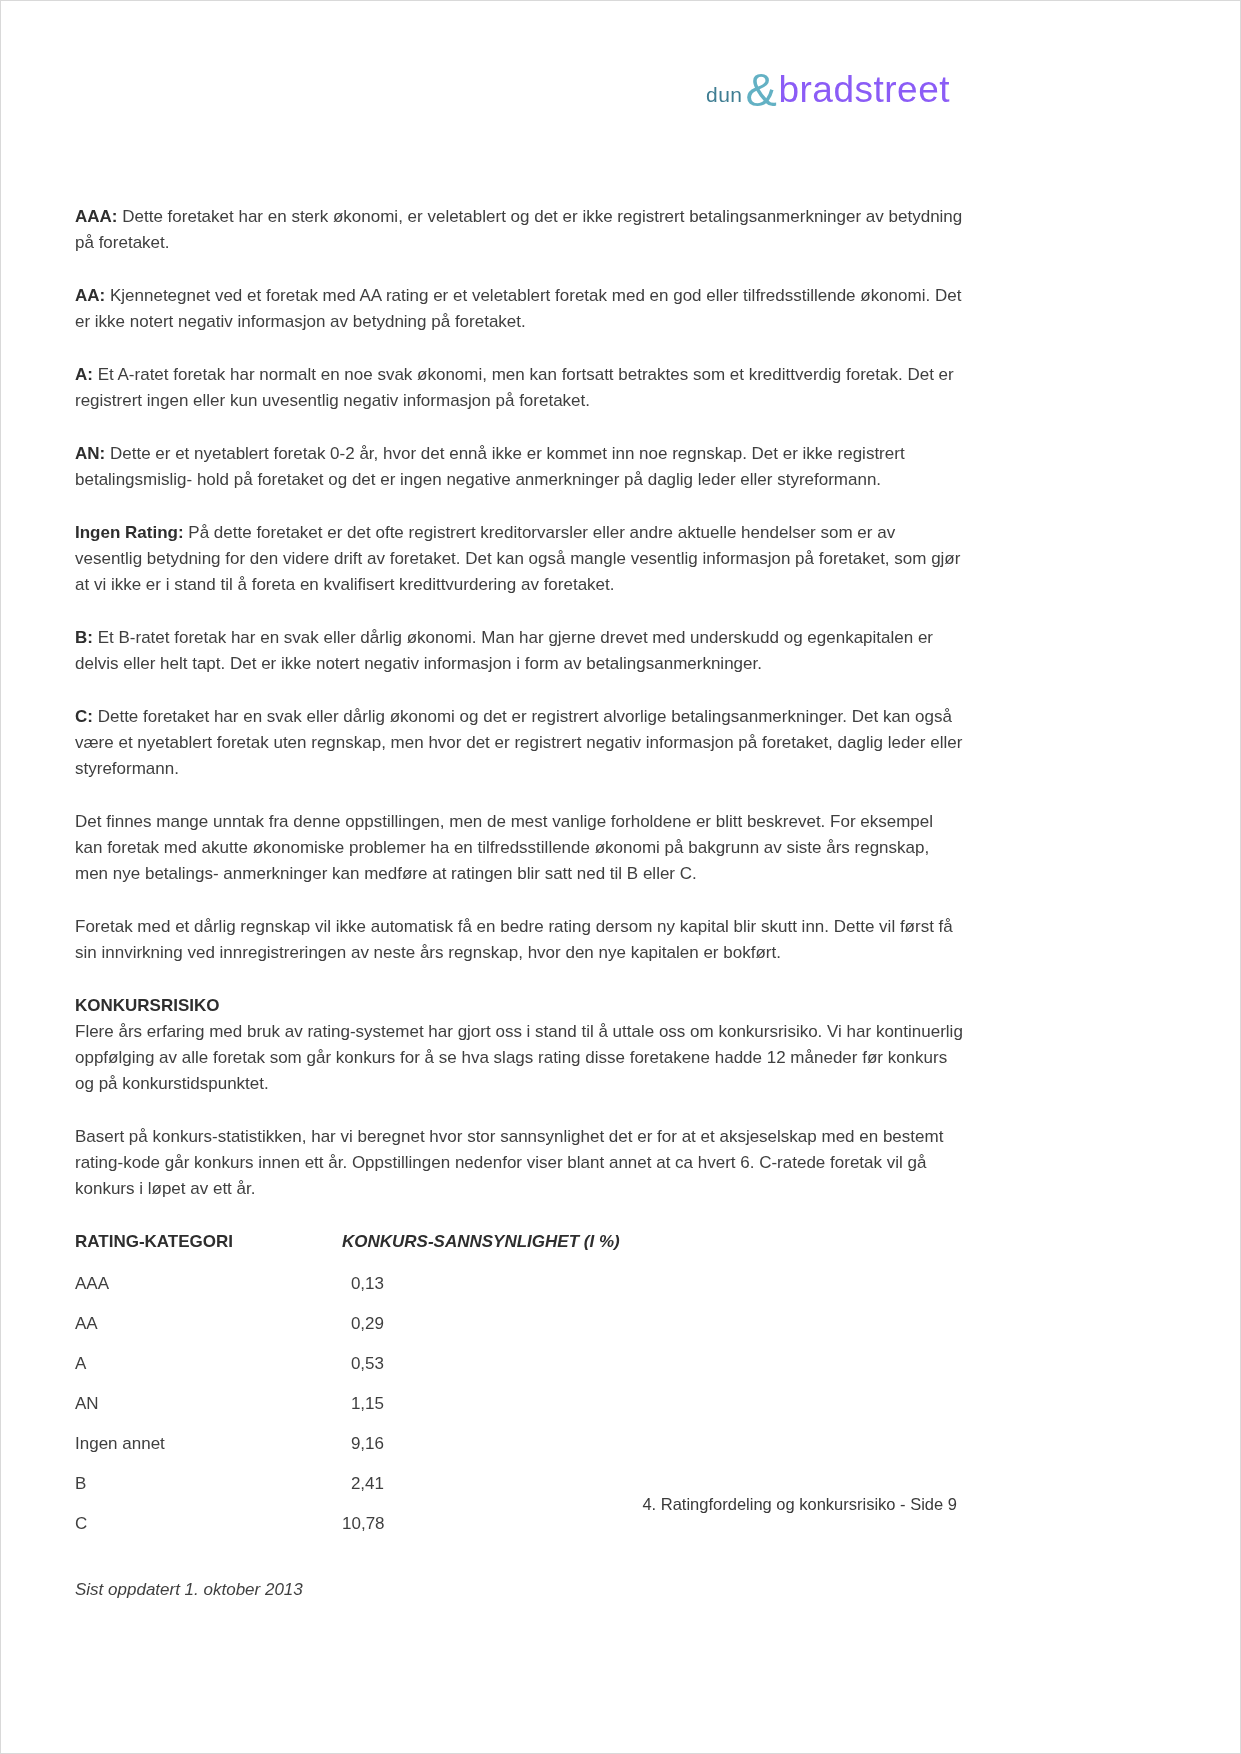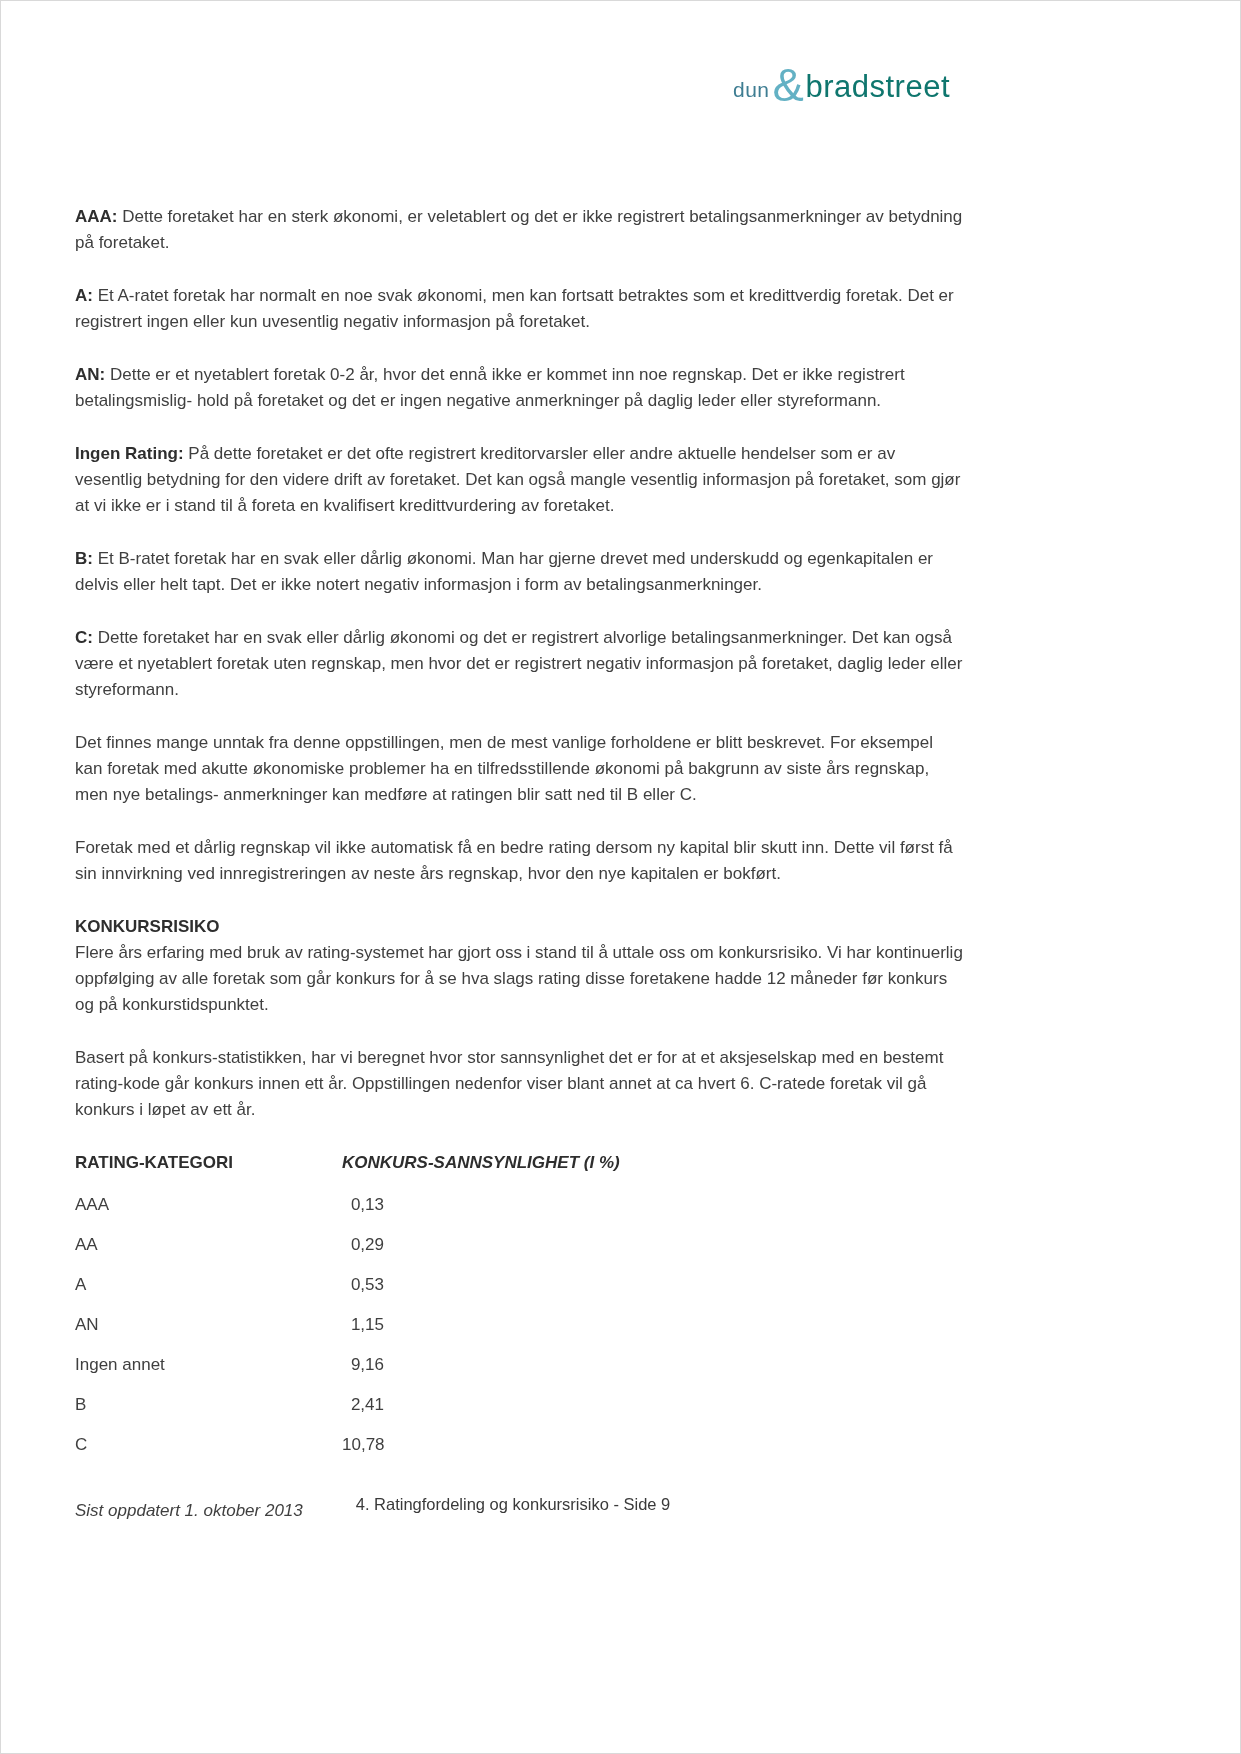--- a/index.html
+++ b/index.html
@@ -32,23 +32,23 @@
   .logo-amp {
     font-size: 47px;
     font-weight: 400;
     color: #63b1c4;
     margin: 0 1px 0 3px;
     line-height: 0;
     position: relative;
     top: 4px;
   }
   .logo-brad {
-    font-size: 31px;
+    font-size: 37px;
     font-weight: 400;
-    color: #0f766e;
+    color: #8b5cf6;
   }
   
   .content {
     position: absolute;
     left: 74px;
     top: 203px;
     width: 888px;
     font-size: 17px;
     line-height: 26px;
   }
@@ -71,40 +71,41 @@
   .updated-note {
     font-style: italic;
     margin-top: 40px;
   }
   
   .footer {
     position: absolute;
     left: 68px;
     top: 1494px;
     width: 888px;
-    text-align: center;
+    text-align: right;
     font-size: 16.5px;
     color: #3a3a3a;
   }
 </style>
 </head>
 <body>
 
 <div class="page">
 
   <div class="logo">
     <span class="logo-dun">dun</span>
     <span class="logo-amp">&amp;</span>
     <span class="logo-brad">bradstreet</span>
   </div>
 
   <div class="content">
 
     <p class="para"><span class="b">AAA:</span> <span>Dette foretaket har en sterk økonomi, er veletablert og det er ikke registrert betalingsanmerkninger av betydning på foretaket.</span></p>
 
+    <p class="para"><span class="b">AA:</span> <span>Kjennetegnet ved et foretak med AA rating er et veletablert foretak med en god eller tilfredsstillende økonomi. Det er ikke notert negativ informasjon av betydning på foretaket.</span></p>
 
     <p class="para"><span class="b">A:</span> <span>Et A-ratet foretak har normalt en noe svak økonomi, men kan fortsatt betraktes som et kredittverdig foretak. Det er registrert ingen eller kun uvesentlig negativ informasjon på foretaket.</span></p>
 
     <p class="para"><span class="b">AN:</span> <span>Dette er et nyetablert foretak 0-2 år, hvor det ennå ikke er kommet inn noe regnskap. Det er ikke registrert betalingsmislig- hold på foretaket og det er ingen negative anmerkninger på daglig leder eller styreformann.</span></p>
 
     <p class="para"><span class="b">Ingen Rating:</span> <span>På dette foretaket er det ofte registrert kreditorvarsler eller andre aktuelle hendelser som er av vesentlig betydning for den videre drift av foretaket. Det kan også mangle vesentlig informasjon på foretaket, som gjør at vi ikke er i stand til å foreta en kvalifisert kredittvurdering av foretaket.</span></p>
 
     <p class="para"><span class="b">B:</span> <span>Et B-ratet foretak har en svak eller dårlig økonomi. Man har gjerne drevet med underskudd og egenkapitalen er delvis eller helt tapt. Det er ikke notert negativ informasjon i form av betalingsanmerkninger.</span></p>
 
     <p class="para"><span class="b">C:</span> <span>Dette foretaket har en svak eller dårlig økonomi og det er registrert alvorlige betalingsanmerkninger. Det kan også være et nyetablert foretak uten regnskap, men hvor det er registrert negativ informasjon på foretaket, daglig leder eller styreformann.</span></p>

